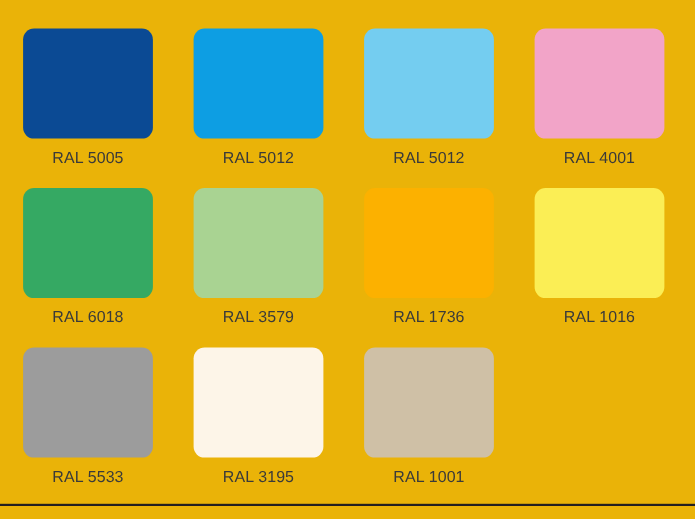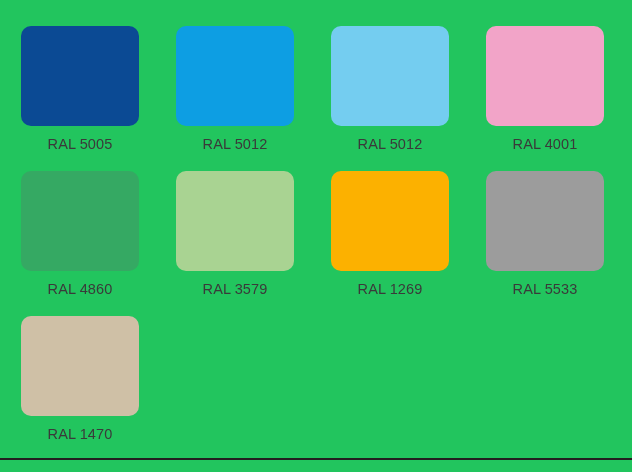--- a/index.html
+++ b/index.html
@@ -15,21 +15,21 @@
     position: relative;
   }
 
   #palette-board {
     position: absolute;
     left: 0;
     top: 0;
     width: 632px;
     height: 472px;
     box-sizing: border-box;
-    background: #22c55e;
+    background: #eab308;
   }
 
   #swatch-grid {
     position: absolute;
     left: 21px;
     top: 26px;
     width: 590px;
     display: grid;
     grid-template-columns: repeat(4, 118px);
     grid-template-rows: repeat(3, 145px);
@@ -94,43 +94,51 @@
       <div class="swatch-label">RAL 5012</div>
     </div>
 
     <div class="swatch-cell">
       <div class="swatch-chip" style="background-color: rgb(242, 164, 200);"></div>
       <div class="swatch-label">RAL 4001</div>
     </div>
 
     <div class="swatch-cell">
       <div class="swatch-chip" style="background-color: rgb(53, 169, 99);"></div>
-      <div class="swatch-label">RAL 4860</div>
+      <div class="swatch-label">RAL 6018</div>
     </div>
 
     <div class="swatch-cell">
       <div class="swatch-chip" style="background-color: rgb(169, 211, 146);"></div>
       <div class="swatch-label">RAL 3579</div>
     </div>
 
     <div class="swatch-cell">
       <div class="swatch-chip" style="background-color: rgb(252, 177, 0);"></div>
-      <div class="swatch-label">RAL 1269</div>
+      <div class="swatch-label">RAL 1736</div>
     </div>
 
+    <div class="swatch-cell">
+      <div class="swatch-chip" style="background-color: rgb(251, 238, 85);"></div>
+      <div class="swatch-label">RAL 1016</div>
+    </div>
 
     <div class="swatch-cell">
       <div class="swatch-chip" style="background-color: rgb(156, 156, 156);"></div>
       <div class="swatch-label">RAL 5533</div>
     </div>
 
+    <div class="swatch-cell">
+      <div class="swatch-chip" style="background-color: rgb(253, 245, 232);"></div>
+      <div class="swatch-label">RAL 3195</div>
+    </div>
 
     <div class="swatch-cell">
       <div class="swatch-chip" style="background-color: rgb(207, 192, 166);"></div>
-      <div class="swatch-label">RAL 1470</div>
+      <div class="swatch-label">RAL 1001</div>
     </div>
 
 
   </div>
 
   <div id="bottom-rule"></div>
 
 </div>
 
 </body></html>

